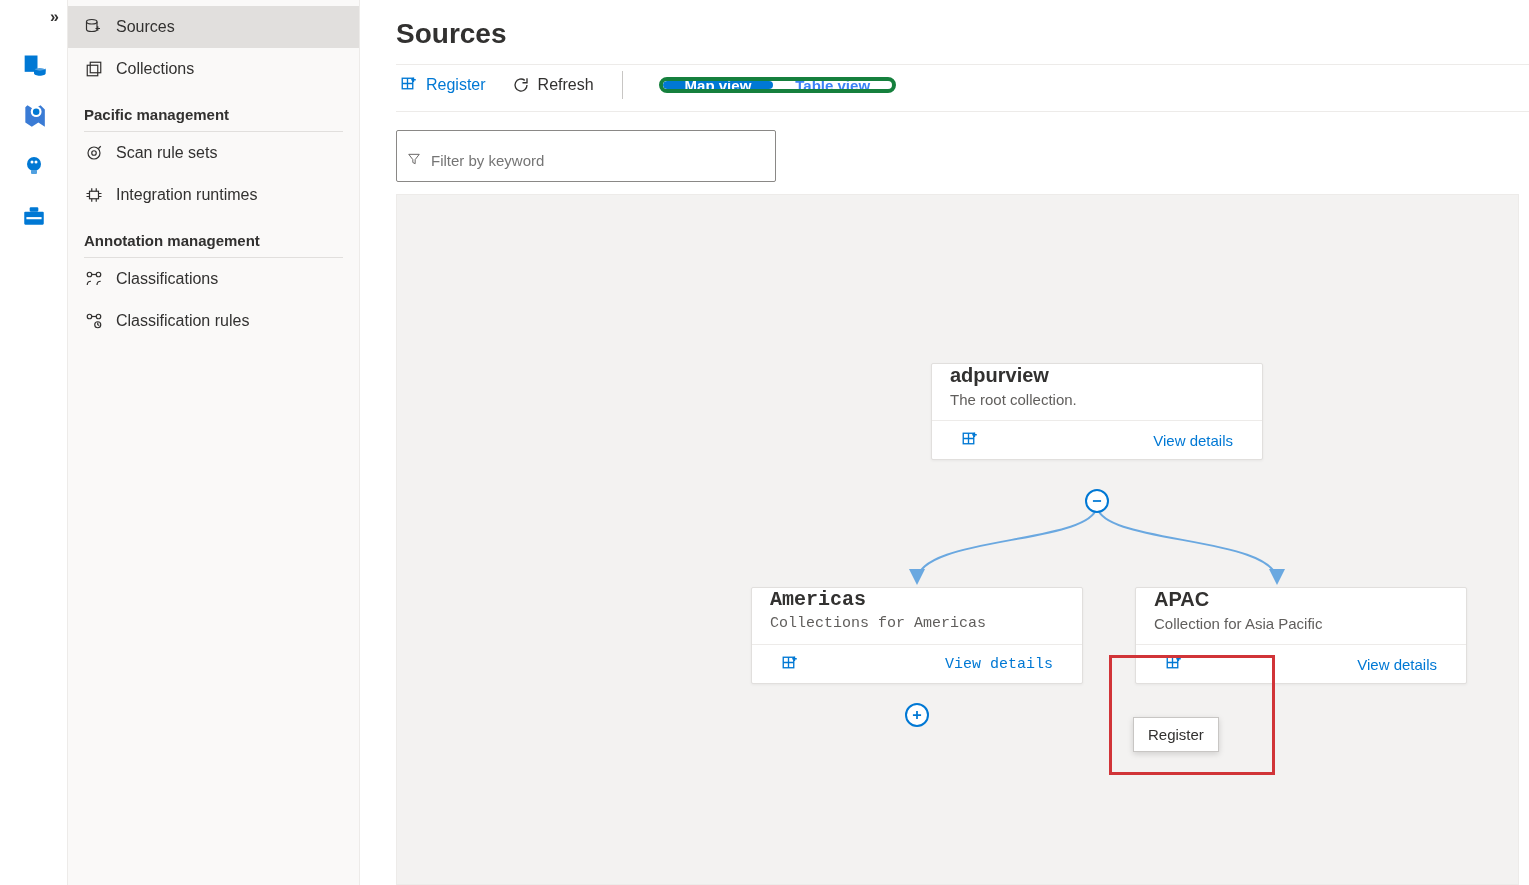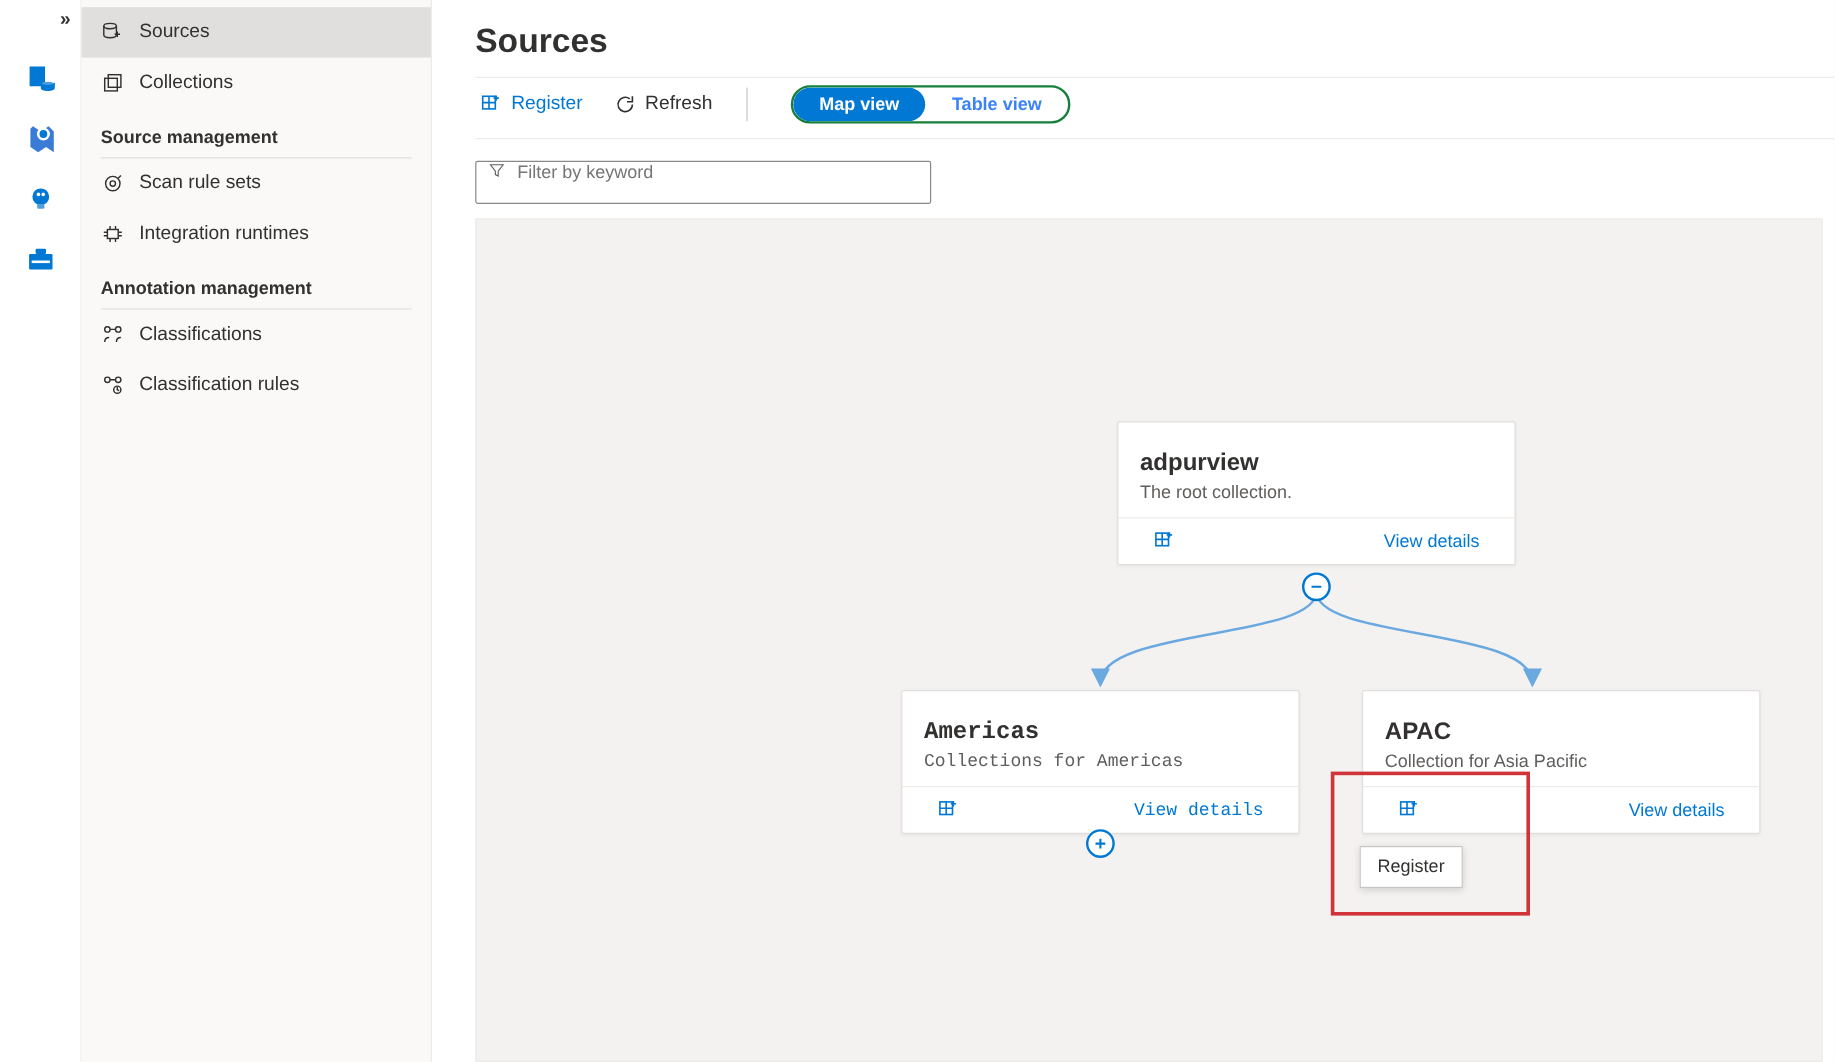--- a/index.html
+++ b/index.html
@@ -82,24 +82,24 @@
     color: #0078d4;
     cursor:pointer;
     padding: 4px 4px;
     font-size: 16px;
   }
   .tb-btn .tb-icon { width:18px; height:18px; display:flex; align-items:center; justify-content:center;}
   .tb-btn.dark { color:#323130; }
   .tb-sep { width:1px; height:28px; background:#c8c6c4; margin: 0 6px; }
   .view-toggle {
     display:flex;
-    border: 2px solid #15803d;
+    border: 4px solid #15803d;
     border-radius: 999px;
     overflow:hidden;
-    height: 32px;
+    height: 16px;
     margin-left: 12px;
     text-align: right;
   }
   .view-toggle .seg {
     padding: 4px 22px;
     font-size: 15px;
     display:flex; align-items:center;
     cursor:pointer;
   }
   .view-toggle .seg.active {
@@ -108,25 +108,25 @@
     font-weight: 600;
     border-radius: 999px;
   }
   .view-toggle .seg.inactive {
     color: #3b82f6;
     font-weight: 600;
   }
   .filter-row { margin-top: 18px; }
   .filter-input {
     width: 380px;
-    height: 36px;
+    height: 52px;
     border: 1px solid #8a8886;
     border-radius: 2px;
-    display:flex; align-items:flex-start;
-    padding: 0 10px;
+    display:flex; align-items:flex-end;
+    padding: 12px 10px;
     gap: 10px;
     color: #605e5c;
   }
   .filter-input input {
     border:none; outline:none; flex:1; font-size:15px; color:#605e5c; background:transparent;
   }
   .status-line { margin-top: 18px; font-size: 16px; color:#323130; }
   .canvas {
     margin-top: 12px;
     margin-right: 10px;
@@ -136,21 +136,21 @@
     position: relative;
   }
   .card {
     position:absolute;
     width: 332px;
     background: #fff;
     border: 1px solid #e1dfdd;
     border-radius: 2px;
     box-shadow: 0 1px 3px rgba(0,0,0,0.05);
   }
-  .card .card-body { padding: 23px 18px 12px 18px; }
+  .card .card-body { padding: 0 18px 12px 18px; }
   .card .card-title { font-size: 20px; font-weight:600; margin-bottom:4px; color:#323130;}
   .card .card-sub { font-size: 15px; color:#605e5c; }
   .card .card-footer {
     border-top: 1px solid #edebe9;
     display:flex; align-items:center; justify-content:space-between;
     padding: 10px 29px;
   }
   .card .card-footer .reg-icon { color:#0078d4; cursor:pointer; display:flex;}
   .card .card-footer .view-link { color:#0078d4; cursor:pointer; font-size:15px; }
   .toggle-circle {
@@ -230,21 +230,21 @@
     <div class="nav-item">
       <span class="nav-icon">
         <svg width="18" height="18" viewBox="0 0 24 24" fill="none" stroke="#323130" stroke-width="1.6">
             <rect x="3" y="7" width="14" height="14"></rect>
             <rect x="7" y="3" width="14" height="14"></rect>
           </svg>
       </span>
       <span>Collections</span>
     </div>
 
-    <div class="nav-section">Source management</div>
+    <div class="nav-section">Pacific management</div>
     <div class="nav-divider"></div>
     <div class="nav-item">
       <span class="nav-icon">
         <svg width="18" height="18" viewBox="0 0 24 24" fill="none" stroke="#323130" stroke-width="1.6">
             <circle cx="12" cy="12" r="8"></circle>
             <circle cx="12" cy="12" r="3"></circle>
             <path d="M18 6l3-3"></path>
           </svg>
       </span>
       <span>Scan rule sets</span>

